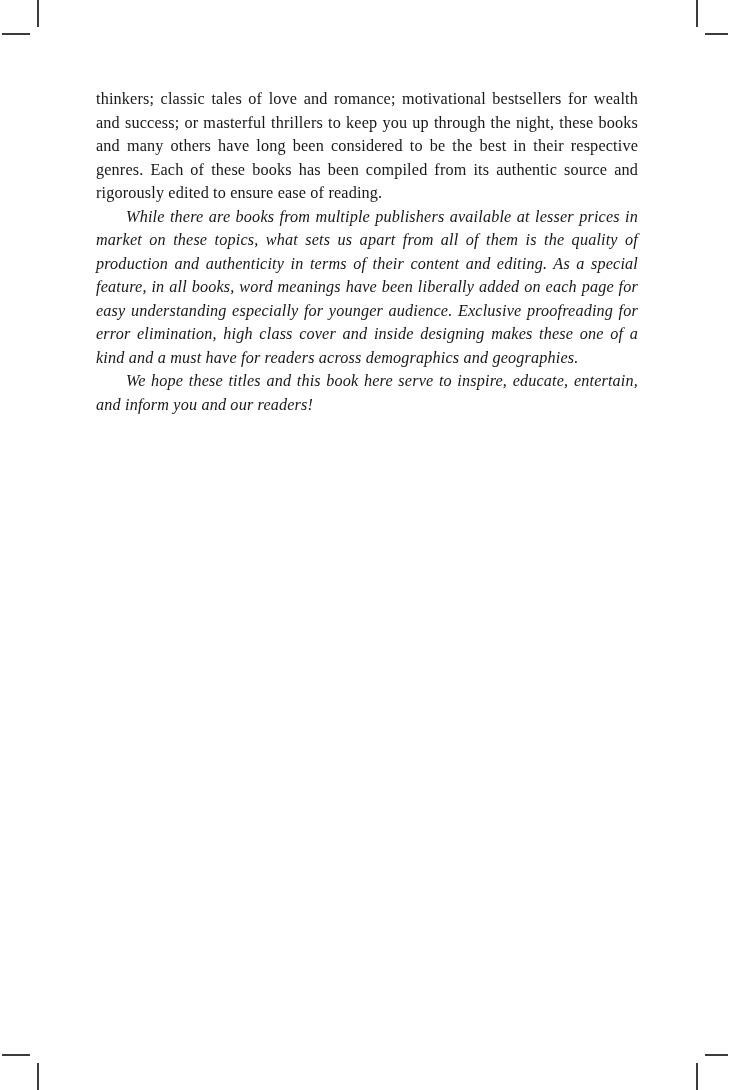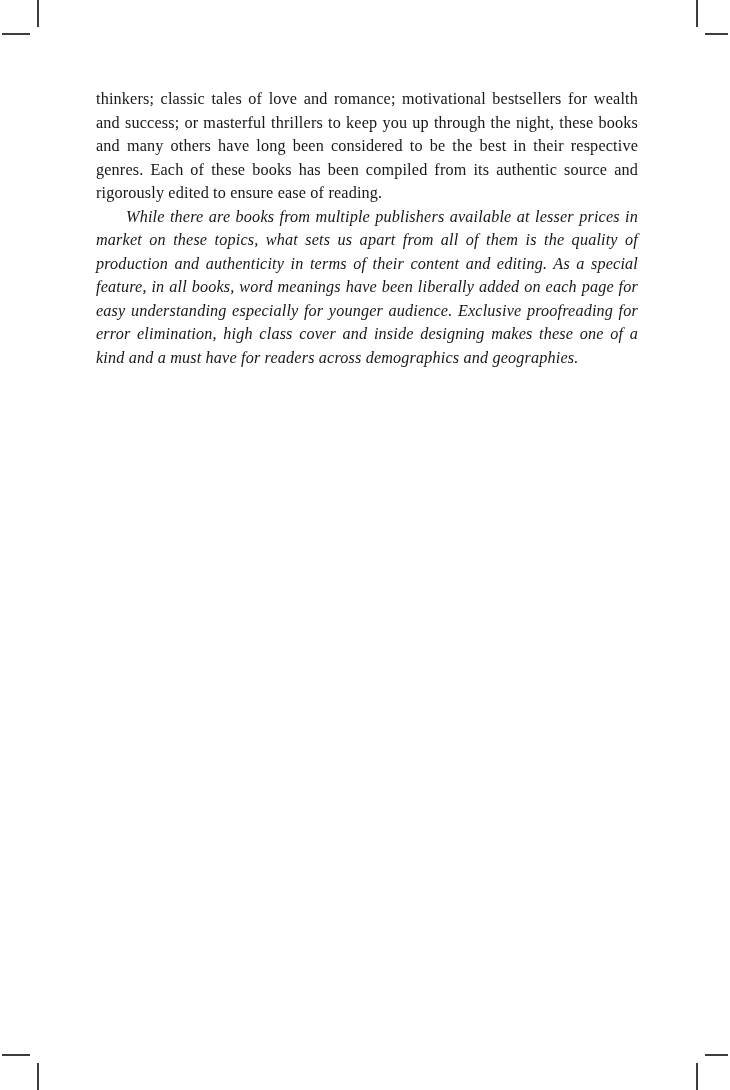--- a/index.html
+++ b/index.html
@@ -89,15 +89,16 @@
   </div>
 
   <div>
     <div class="crop-mark crop-br-h"></div>
     <div class="crop-mark crop-br-v"></div>
   </div>
 
   <div class="text-block">
     <p class="body-paragraph">thinkers; classic tales of love and romance; motivational bestsellers for wealth and success; or masterful thrillers to keep you up through the night, these books and many others have long been considered to be the best in their respective genres. Each of these books has been compiled from its authentic source and rigorously edited to ensure ease of reading.</p>
     <p class="body-paragraph indented">While there are books from multiple publishers available at lesser prices in market on these topics, what sets us apart from all of them is the quality of production and authenticity in terms of their content and editing. As a special feature, in all books, word meanings have been liberally added on each page for easy understanding especially for younger audience. Exclusive proofreading for error elimination, high class cover and inside designing makes these one of a kind and a must have for readers across demographics and geographies.</p>
+    <p class="body-paragraph indented">We hope these titles and this book here serve to inspire, educate, entertain, and inform you and our readers!</p>
   </div>
 
 </div>
 
 </body></html>

